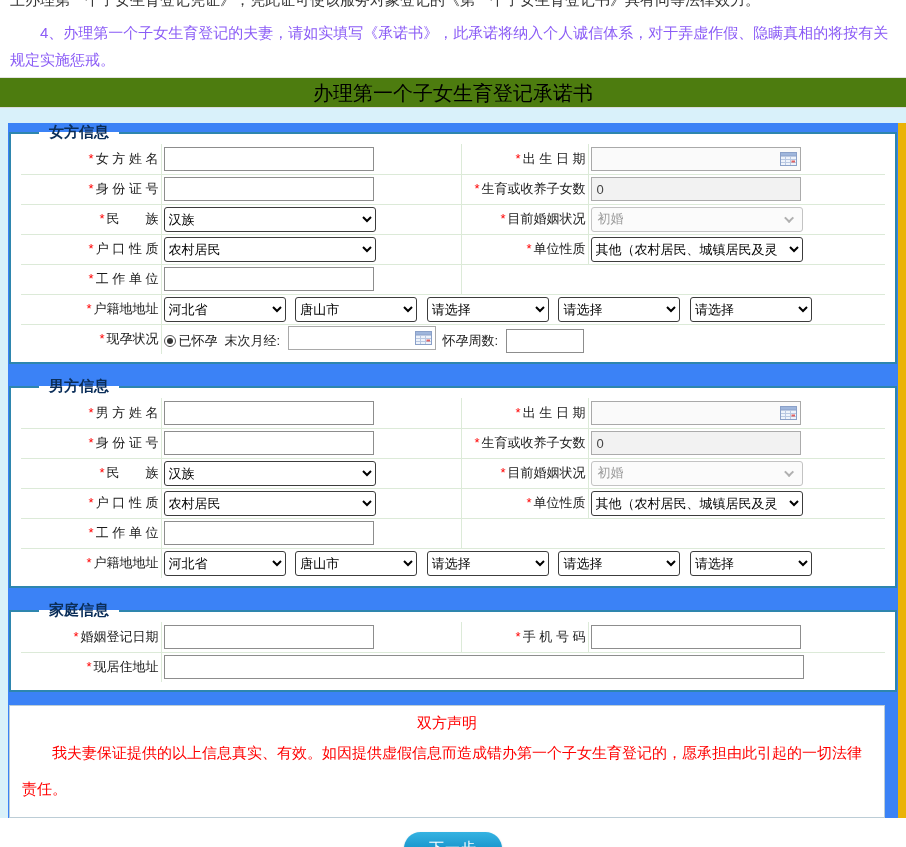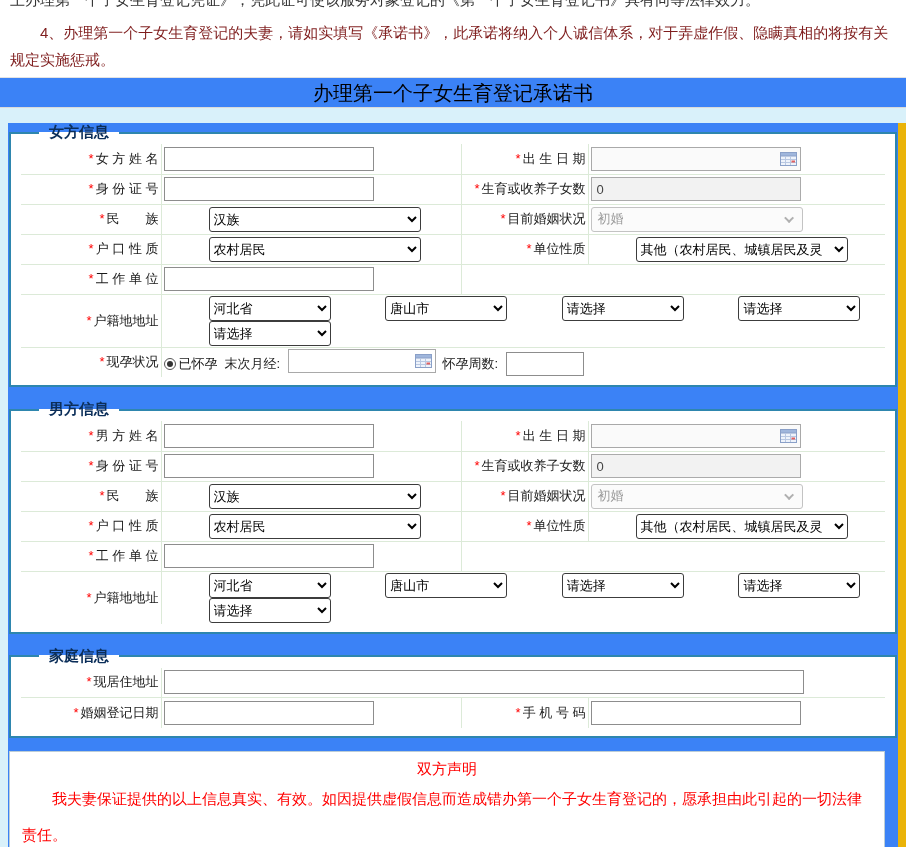--- a/index.html
+++ b/index.html
@@ -9,26 +9,26 @@
     font-family:"Liberation Sans","DejaVu Sans",sans-serif;
     font-size:13px; color:#222;
   }
   
   .notices { background:#fff; padding:0 10px 4px 10px; }
   .clip-line {
     height:13px; overflow:hidden; color:#333; font-size:15px;
   }
   .clip-line span { display:block; margin-top:-9px; white-space:nowrap; }
   .notice-p {
-    color:#7f1d1d; font-size:15px; line-height:27px;
+    color:#8b5cf6; font-size:15px; line-height:27px;
     text-indent:2em; margin-top:6px;
   }
   
   .title-bar {
-    background:#3b82f6; border-top:1px solid #e3e3e3; border-bottom:1px solid #dadada;
+    background:#4d7c0f; border-top:1px solid #e3e3e3; border-bottom:1px solid #dadada;
     height:31px; line-height:31px; text-align:center; font-size:20px; color:#000;
   }
   .cyan-band { height:15px; background:#d9f1fa; }
   
   .form-region {
     background:#3b82f6; border-left:8px solid #d9f1fa; border-right:8px solid #eab308;
     padding:0 1px;
   }
   fieldset.box {
     border:2px solid #2e86ae; background:#fff;
@@ -56,21 +56,21 @@
   input.txt.wide { width:640px; }
   input.txt:disabled, .ro {
     background:#f2f2f2; border:1px solid #ababab; color:#444;
   }
   .ro {
     display:inline-flex; align-items:center; width:210px; height:24px;
     font-size:13px; padding:0 5px;
   }
   select.sel {
     width:212px; height:25px; font-size:13px; font-family:inherit;
-    border:1px solid #3c3c3c; border-radius:3px; background:#fff; color:#000;margin-left:45px;
+    border:1px solid #3c3c3c; border-radius:3px; background:#fff; color:#000;
   }
   select.sel.addr { width:122px; margin-right:6px; }
   
   .dis-select {
     display:inline-flex; align-items:center; justify-content:space-between;
     width:212px; height:25px; border:1px solid #c3c3c3; border-radius:3px;
     background:#fbfbfb; color:#9a9a9a; padding:0 8px 0 6px; font-size:13px;
   }
   .chev {
     width:7px; height:7px; border-left:2px solid #b0b0b0; border-bottom:2px solid #b0b0b0;
@@ -289,28 +289,28 @@
     <legend>家庭信息</legend>
     <table class="frm">
       <colgroup>
           <col style="width:140px">
           <col style="width:300px">
           <col style="width:127px">
           <col>
         </colgroup>
       <tbody>
           <tr>
+        <td class="lbl"><span class="req">*</span><span>婚姻登记日期</span></td>
+        <td><input class="txt" type="text" value="" style=""></td>
+        <td class="lbl"><span class="req">*</span><span>手 机 号 码</span></td>
+        <td><input class="txt" type="text" value="" style=""></td>
+      </tr>
+      <tr>
         <td class="lbl"><span class="req">*</span><span>现居住地址</span></td>
         <td colspan="3"><input class="txt wide" type="text" value="" style=""></td>
-      </tr>
-      <tr>
-        <td class="lbl"><span class="req">*</span><span>婚姻登记日期</span></td>
-        <td><input class="txt" type="text" value="" style=""></td>
-        <td class="lbl"><span class="req">*</span><span>手 机 号 码</span></td>
-        <td><input class="txt" type="text" value="" style=""></td>
       </tr>
     </tbody>
       </table>
   </fieldset>
 
   <div class="decl">
     <div class="decl-title">双方声明</div>
     <div class="decl-body">我夫妻保证提供的以上信息真实、有效。如因提供虚假信息而造成错办第一个子女生育登记的，愿承担由此引起的一切法律责任。</div>
   </div>
 

